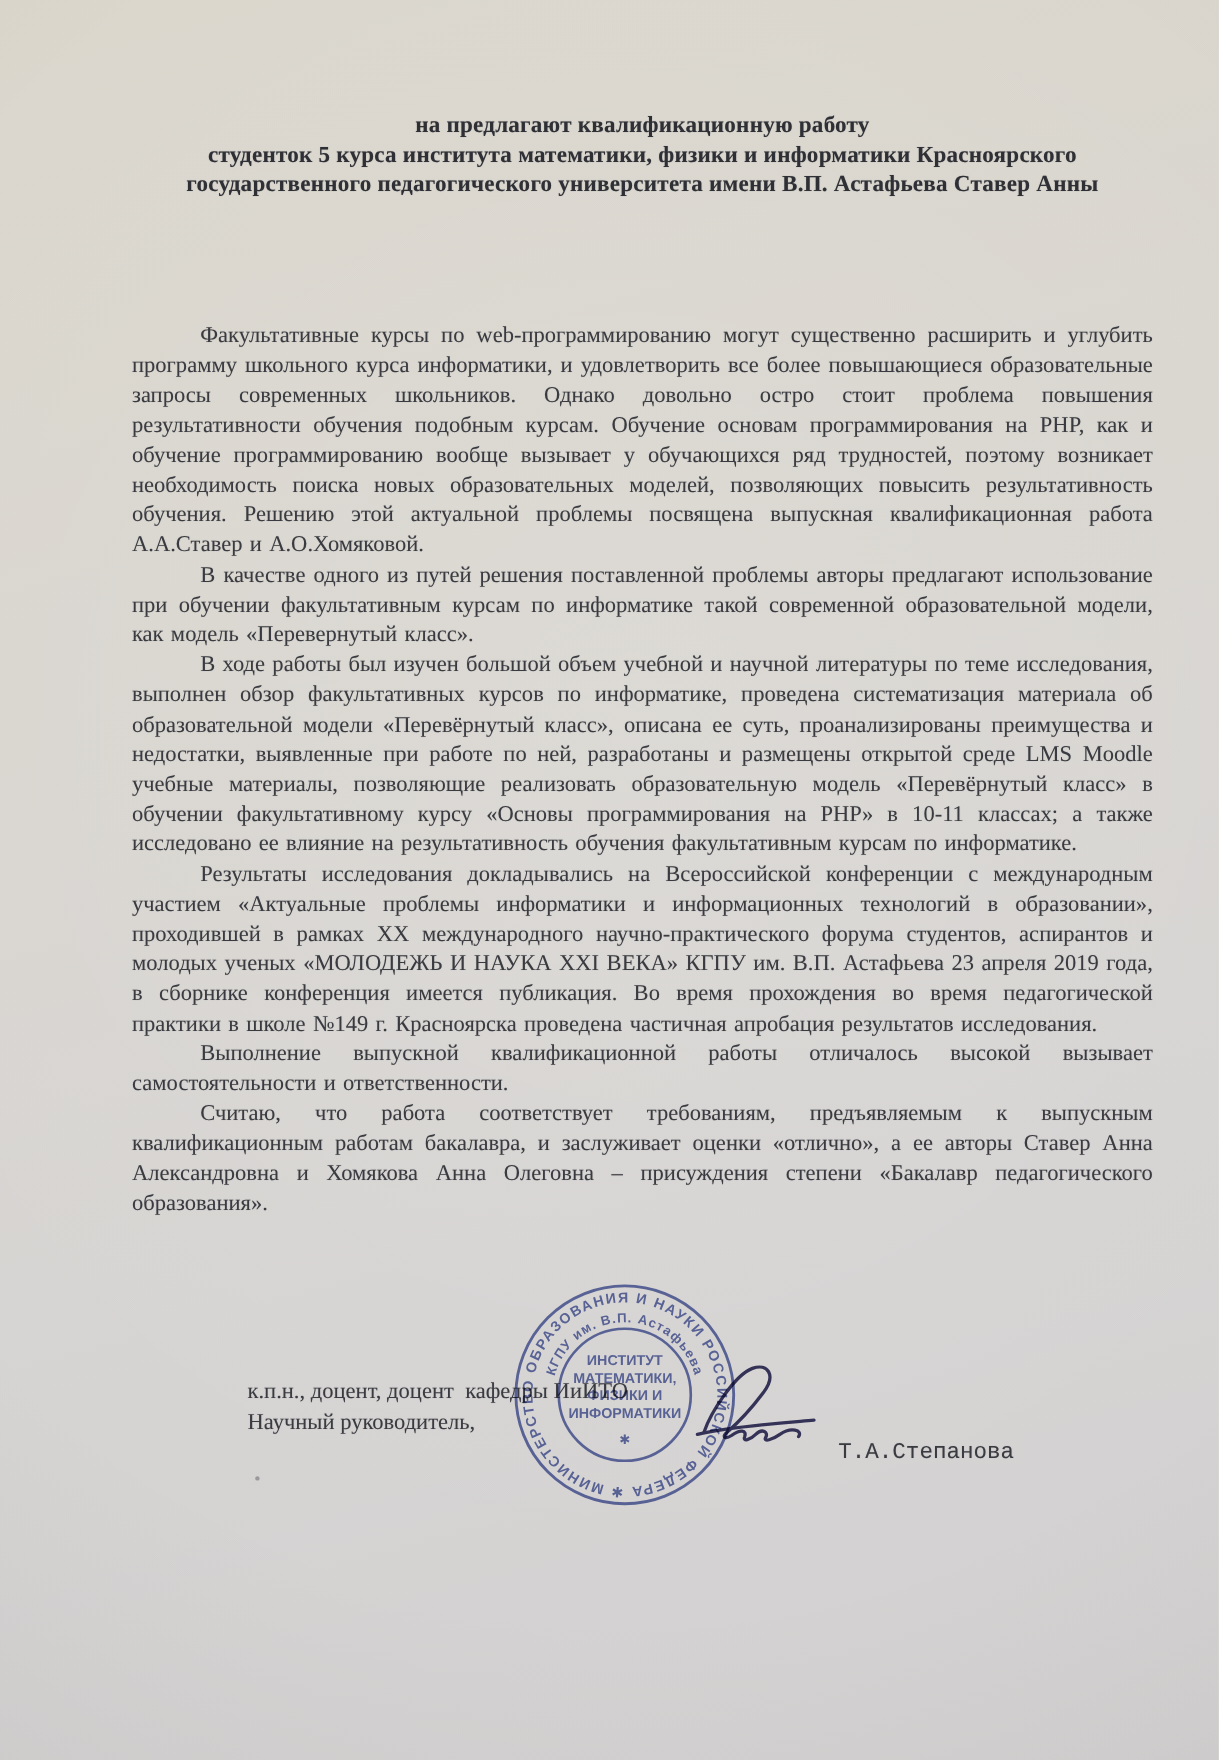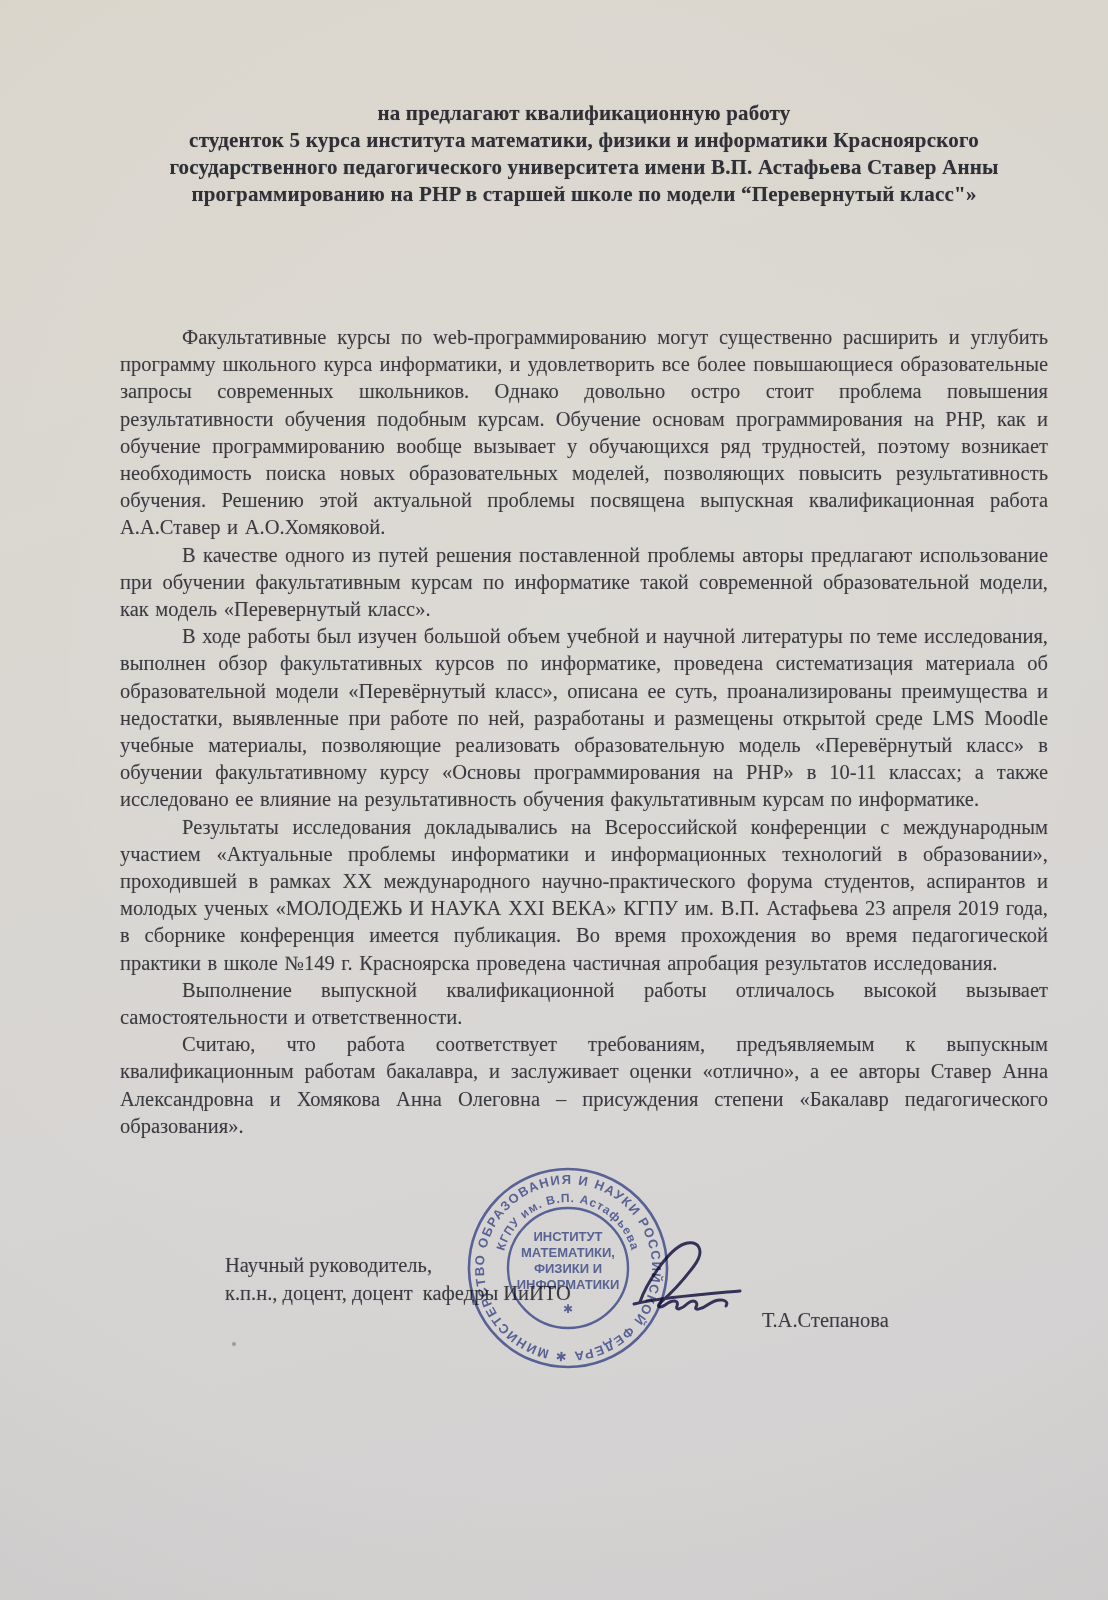--- a/index.html
+++ b/index.html
@@ -19,32 +19,31 @@
     position:absolute;left:120px;top:100px;width:928px;
     text-align:center;font-weight:bold;font-size:21px;line-height:27px;
     letter-spacing:0.2px;color:#2f3036;
     text-shadow:0 0 1px rgba(47,48,54,0.35);
   }
   .bodytext{
     position:absolute;left:120px;top:292px;width:928px;
     font-size:20.5px;line-height:27.2px;
     color:#3a3b41;
     text-shadow:0 0 1px rgba(58,59,65,0.25);
-    margin-top:32px;
   }
   .bodytext p{
     margin:0;text-align:justify;text-indent:62px;word-spacing:1.5px;
   }
   .sigblock{
     position:absolute;left:225px;top:1252px;width:823px;height:90px;
     font-size:20.5px;line-height:27.5px;color:#3a3b41;
     text-shadow:0 0 1px rgba(58,59,65,0.25);
   }
   .sigline{white-space:pre-wrap;}
-  .signame{position:absolute;left:537px;top:55px;white-space:nowrap;}
+  .signame{position:absolute;left:537px;top:55px;white-space:nowrap;font-family:Liberation Mono, monospace;}
   .stamp{
     position:absolute;left:453px;top:1153px;width:230px;height:230px;
     opacity:0.85;mix-blend-mode:multiply;
   }
   .stamp text{font-family:"Liberation Sans","DejaVu Sans",sans-serif;}
   .autograph{
     position:absolute;left:626px;top:1236px;width:128px;height:82px;
     mix-blend-mode:multiply;
   }
   .ink-dot{
@@ -54,35 +53,34 @@
 </style>
 </head>
 <body>
 
 <div class="page">
 
   <div class="title">
     <div>на предлагают квалификационную работу</div>
     <div>студенток 5 курса института математики, физики и информатики Красноярского</div>
     <div>государственного педагогического университета имени В.П. Астафьева Ставер Анны</div>
-    <div>программированию на PHP в старшей школе по модели “Перевернутый класс"»</div>
   </div>
 
   <div class="bodytext">
     <p>Факультативные курсы по web-программированию могут существенно расширить и углубить программу школьного курса информатики, и удовлетворить все более повышающиеся образовательные запросы современных школьников. Однако довольно остро стоит проблема повышения результативности обучения подобным курсам. Обучение основам программирования на PHP, как и обучение программированию вообще вызывает у обучающихся ряд трудностей, поэтому возникает необходимость поиска новых образовательных моделей, позволяющих повысить результативность обучения. Решению этой актуальной проблемы посвящена выпускная квалификационная работа А.А.Ставер и А.О.Хомяковой.</p>
     <p>В качестве одного из путей решения поставленной проблемы авторы предлагают использование при обучении факультативным курсам по информатике такой современной образовательной модели, как модель «Перевернутый класс».</p>
     <p>В ходе работы был изучен большой объем учебной и научной литературы по теме исследования, выполнен обзор факультативных курсов по информатике, проведена систематизация материала об образовательной модели «Перевёрнутый класс», описана ее суть, проанализированы преимущества и недостатки, выявленные при работе по ней, разработаны и размещены открытой среде LMS Moodle  учебные материалы, позволяющие реализовать образовательную модель «Перевёрнутый класс» в обучении факультативному курсу «Основы программирования на PHP» в 10-11 классах; а также исследовано ее влияние на результативность обучения факультативным курсам по информатике.</p>
     <p>Результаты исследования докладывались на Всероссийской конференции с международным участием «Актуальные проблемы информатики и информационных технологий в образовании», проходившей в рамках XX международного научно-практического форума студентов, аспирантов и молодых ученых «МОЛОДЕЖЬ И НАУКА XXI ВЕКА» КГПУ им. В.П. Астафьева 23 апреля 2019 года, в сборнике конференция имеется публикация. Во время прохождения во время педагогической практики в школе №149 г. Красноярска проведена частичная апробация результатов исследования.</p>
     <p>Выполнение выпускной квалификационной работы отличалось высокой вызывает самостоятельности и ответственности.</p>
     <p>Считаю, что работа соответствует требованиям, предъявляемым к выпускным квалификационным работам бакалавра, и заслуживает оценки «отлично», а ее авторы Ставер Анна Александровна и Хомякова Анна Олеговна – присуждения степени «Бакалавр педагогического образования».</p>
   </div>
 
   <div class="sigblock">
+    <div class="sigline">к.п.н., доцент, доцент  кафедры ИиИТО</div>
     <div class="sigline">Научный руководитель,</div>
-    <div class="sigline">к.п.н., доцент, доцент  кафедры ИиИТО</div>
     <div class="signame">Т.А.Степанова</div>
   </div>
 
   <svg class="stamp" viewBox="-115 -115 230 230" xmlns="http://www.w3.org/2000/svg">
     <defs>
       <path id="ringPath" d="M 0,84 A 84,84 0 1,1 0,-84 A 84,84 0 1,1 0,84"></path>
       <path id="innerArc" d="M -66,0 A 66,66 0 1,1 66,0"></path>
     </defs>
     <circle cx="0" cy="0" r="99" fill="none" stroke="#4e5da6" stroke-width="2.6"></circle>
     <circle cx="0" cy="0" r="60" fill="none" stroke="#4e5da6" stroke-width="2.4"></circle>

